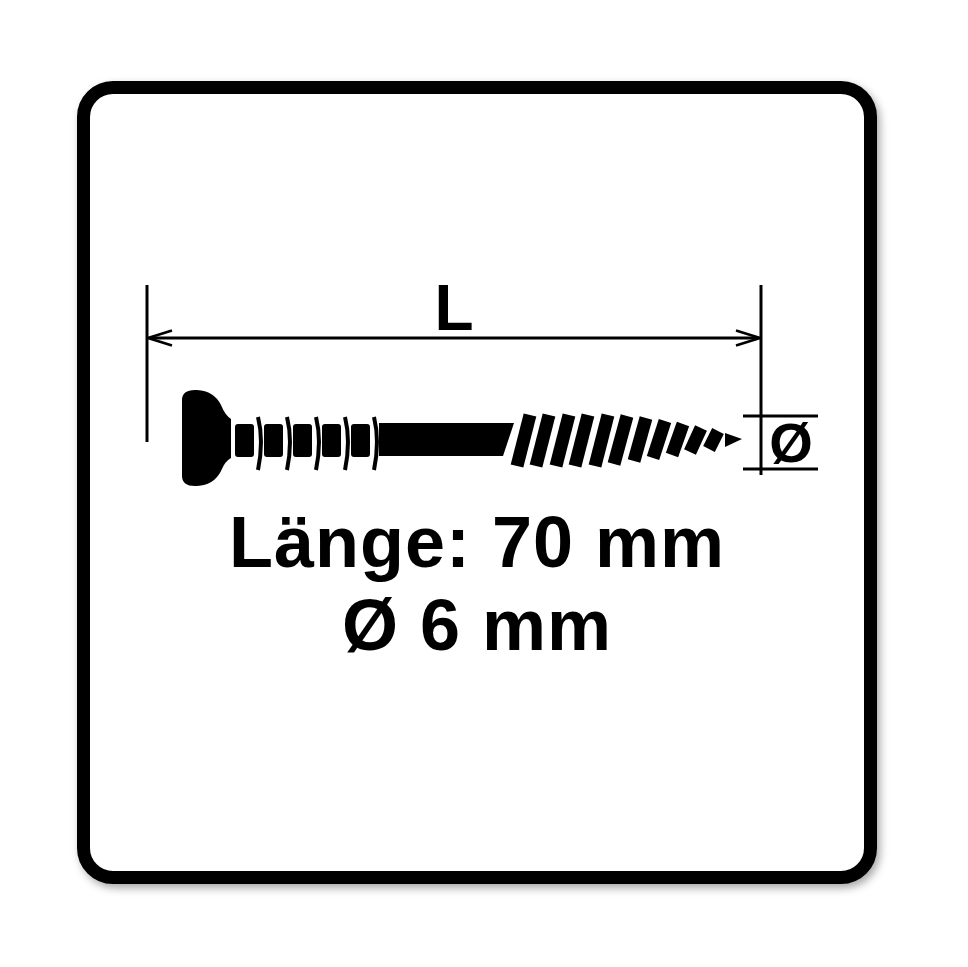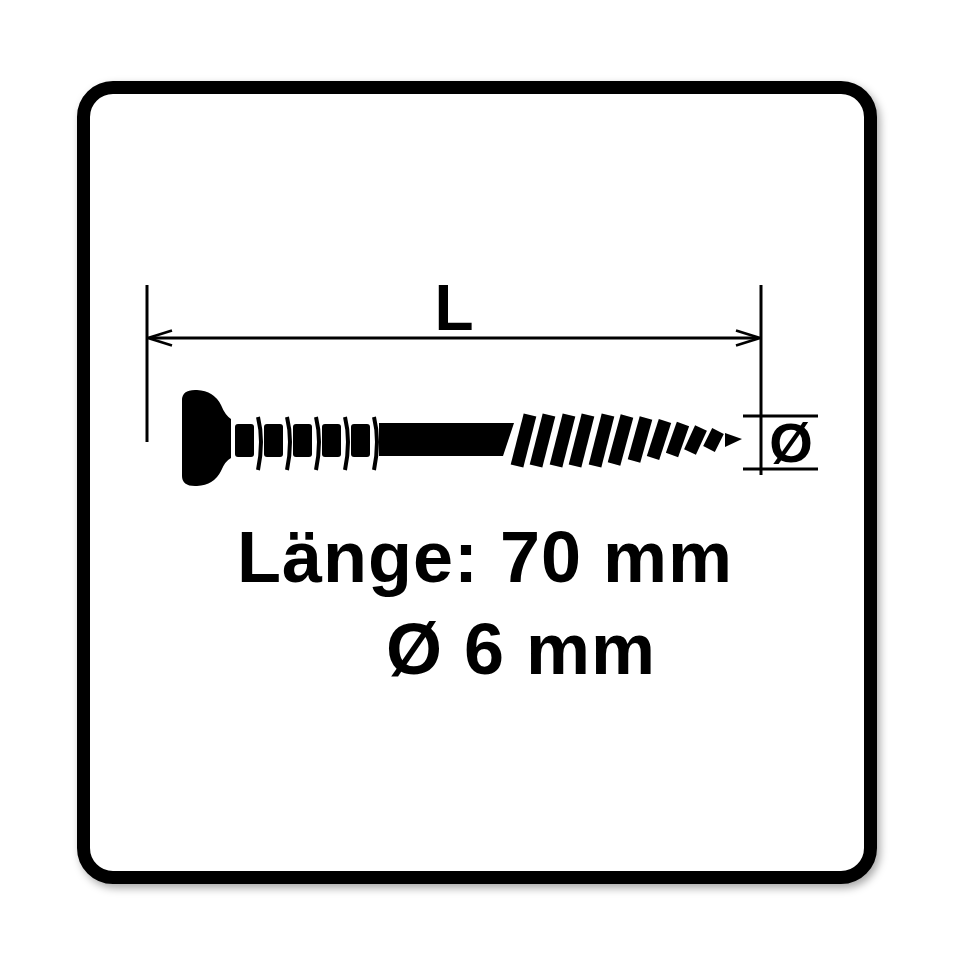--- a/index.html
+++ b/index.html
@@ -36,22 +36,22 @@
     width: 800px;
     text-align: center;
     font-family: "Liberation Sans", sans-serif;
     font-weight: 700;
     font-size: 72px;
     line-height: 1;
     color: #000000;
     letter-spacing: 1px;
     white-space: nowrap;
   }
-  .spec-line.first  { top: 521px; margin-left: 8px; }
-  .spec-line.second { top: 613px; margin-left: 44px; }
+  .spec-line.first  { top: 506px; }
+  .spec-line.second { top: 589px; }
 </style>
 </head>
 <body>
 
 <div class="stage">
 
   <div class="card-frame"></div>
 
   <svg class="art" viewBox="0 0 968 967">
 

